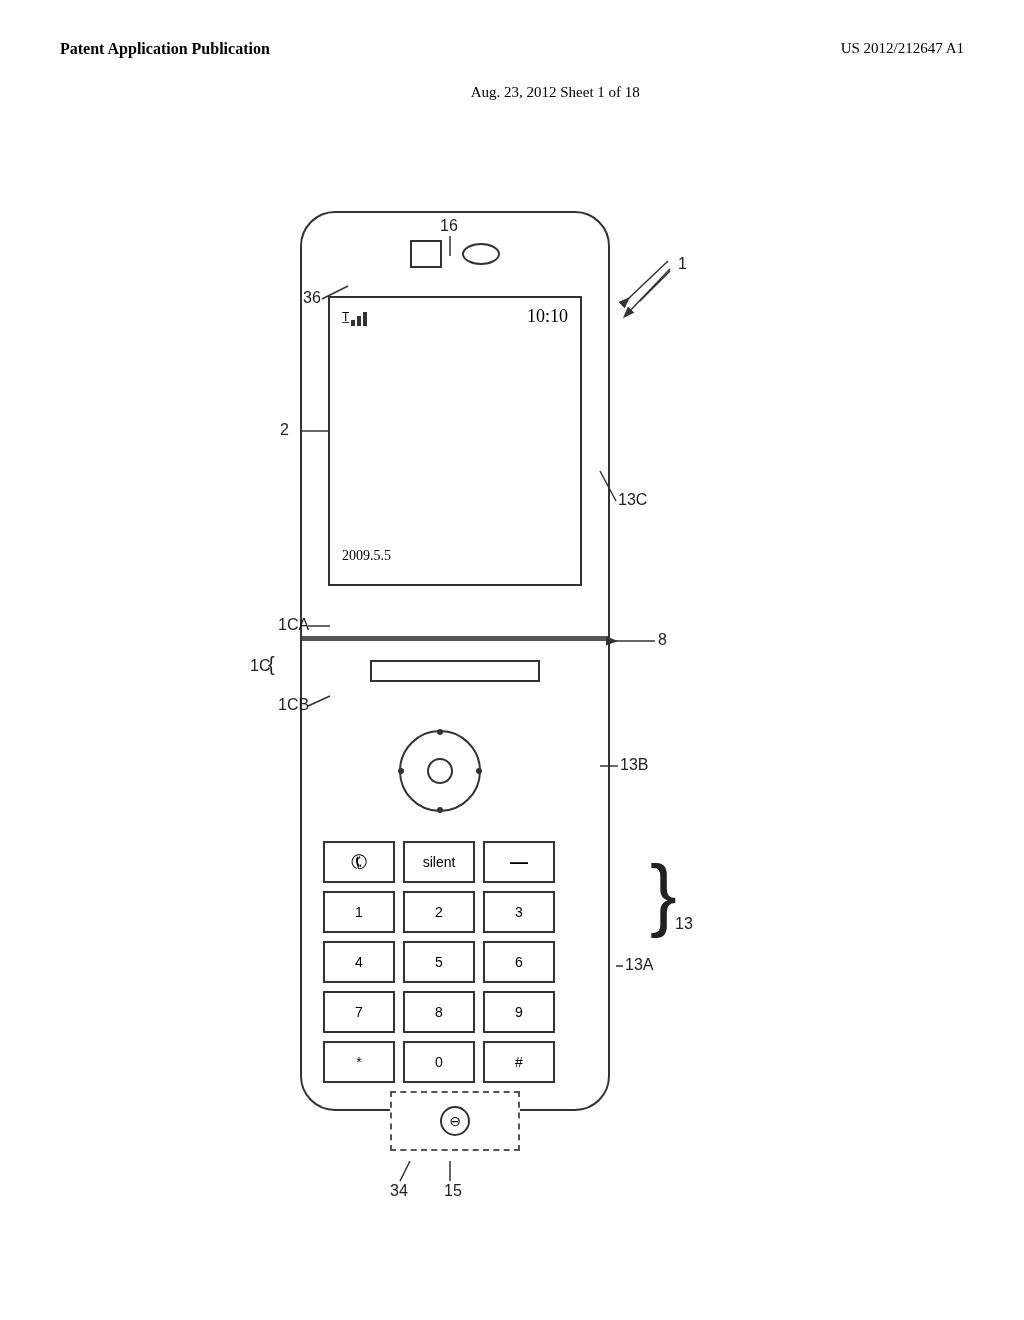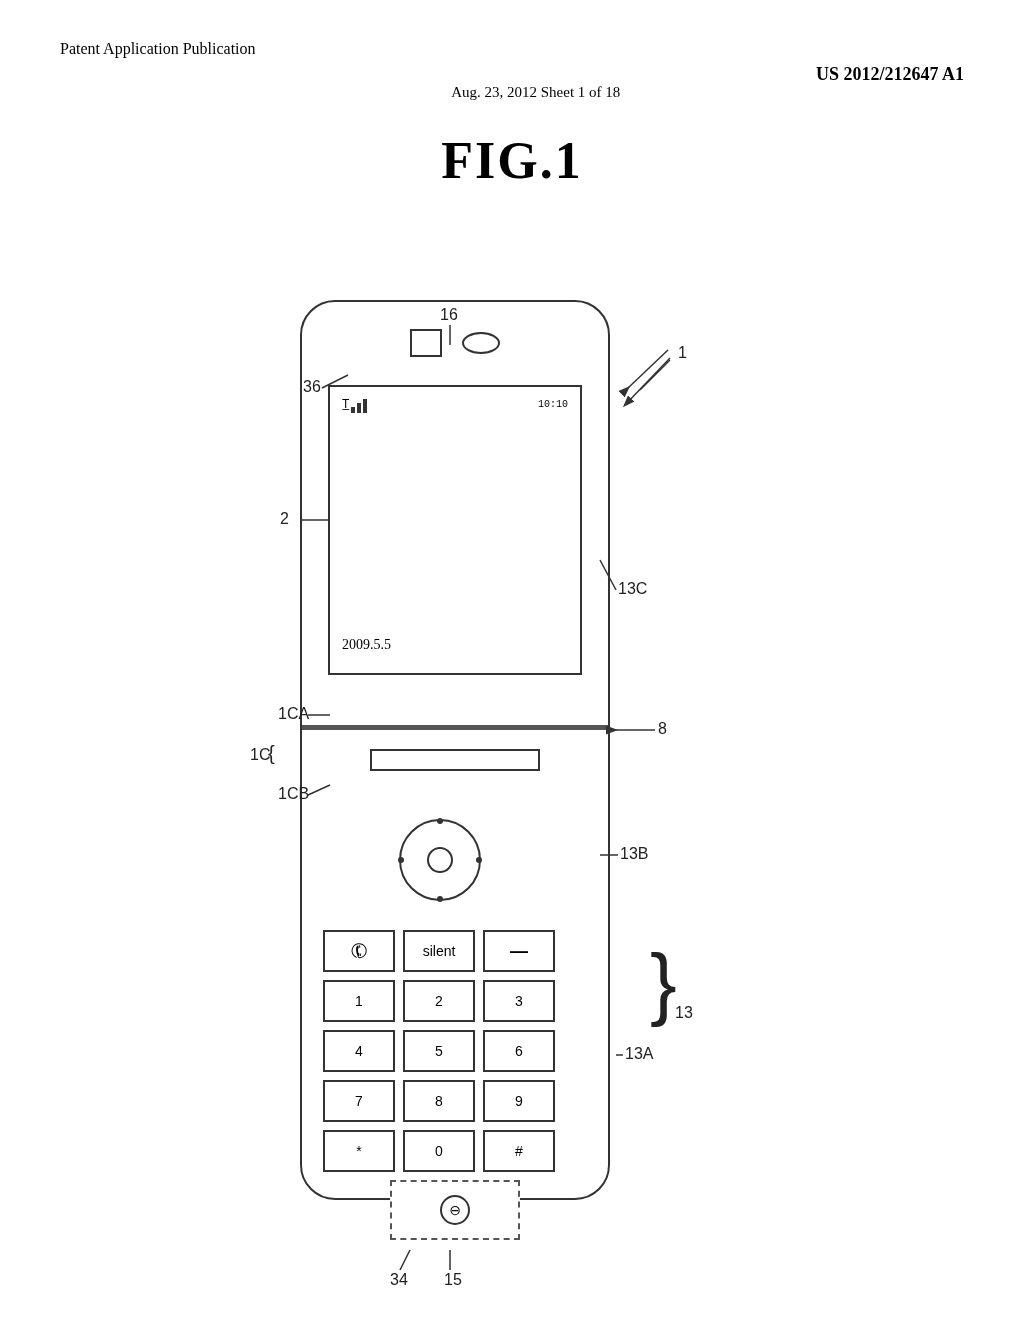--- a/index.html
+++ b/index.html
@@ -22,34 +22,33 @@
 
     .header {
       display: flex;
       justify-content: space-between;
       align-items: flex-start;
       margin-bottom: 30px;
       font-size: 15px;
     }
 
     .header-left {
-      font-weight: normal;
+      font-weight: bold;
       font-size: 16px;
     }
 
     .header-center {
       font-size: 15px;
       text-align: center;
       margin-top: 44px;
     }
 
     .header-right {
-      font-size: 18px;
-      font-weight: bold;
-      margin-top: 24px;
+      font-size: 15px;
+      font-weight: normal;
     }
 
     .figure-title {
       text-align: center;
       font-size: 52px;
       font-weight: bold;
       margin-bottom: 30px;
       letter-spacing: 2px;
     }
 
@@ -305,42 +304,41 @@
 <body>
 
 <div class="page">
 
   <div class="header">
     <div class="header-left">Patent Application Publication</div>
     <div class="header-center">Aug. 23, 2012  Sheet 1 of 18</div>
     <div class="header-right">US 2012/212647 A1</div>
   </div>
 
-  <div class="figure-title">FIG.1</div>
 
   <div class="diagram-area">
 
     <div class="phone-top"></div>
 
     <div class="phone-top-inner">
       <div class="camera-square"></div>
       <div class="speaker-oval"></div>
     </div>
 
     <div class="phone-screen">
       <div class="screen-status">
         <div style="display:flex;align-items:center;gap:2px;">
           <span style="font-size:12px;font-family:Arial;">T̲</span>
           <div class="signal-icon">
             <div class="signal-bar" style="height:6px;"></div>
             <div class="signal-bar" style="height:10px;"></div>
             <div class="signal-bar" style="height:14px;"></div>
           </div>
         </div>
-        <div style="font-size:10px;font-family:Liberation Mono, monospace;">10:10</div>
+        <div style="font-size:18px;">10:10</div>
       </div>
       <div class="screen-date">2009.5.5</div>
     </div>
 
     <div class="phone-hinge"></div>
 
     <div class="phone-bottom"></div>
 
     <div class="slide-bar-area">
       <div class="slide-bar"></div>

